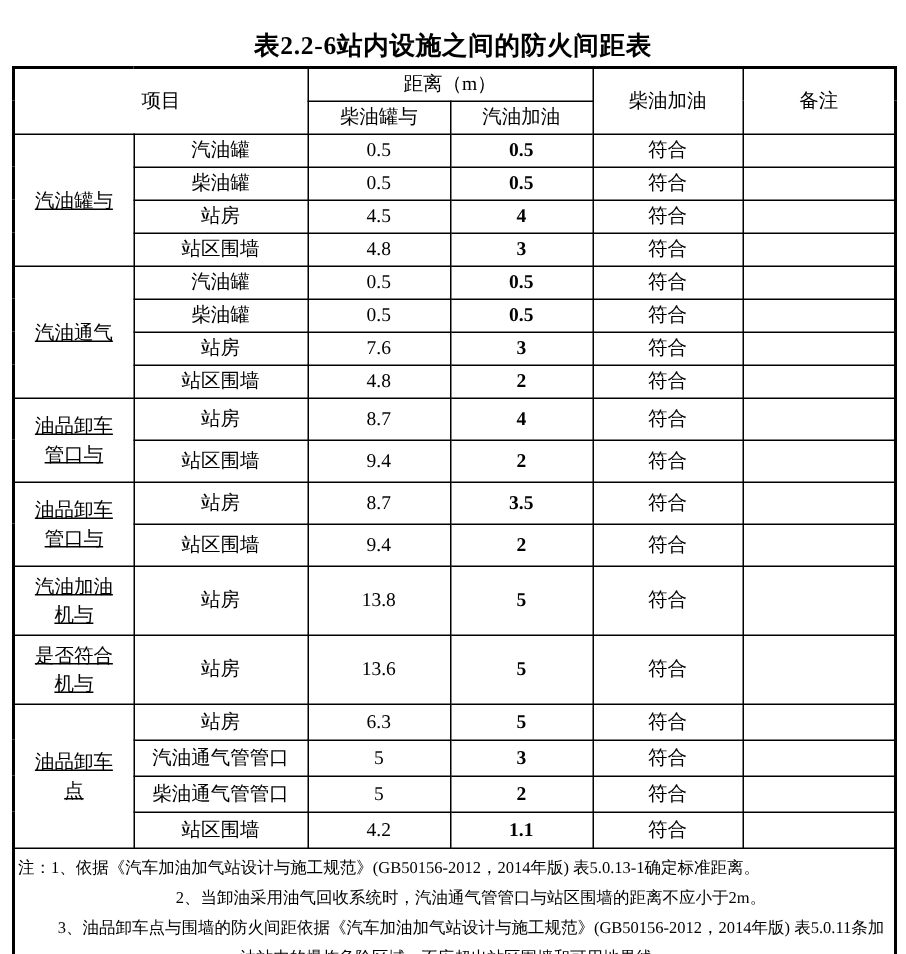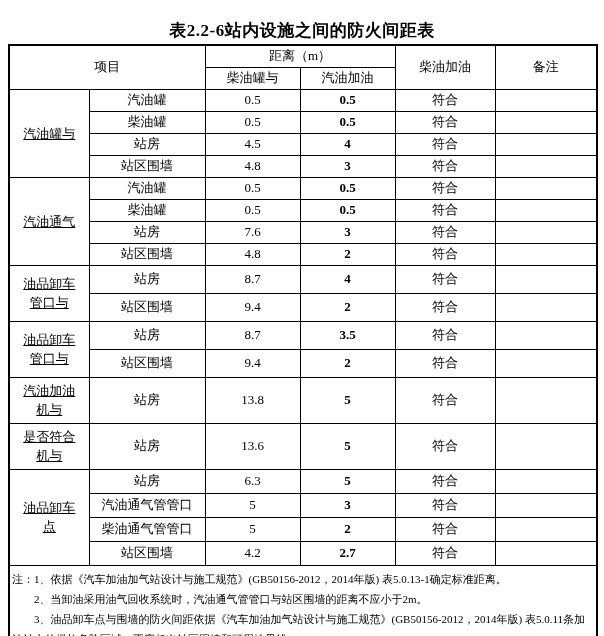--- a/index.html
+++ b/index.html
@@ -51,21 +51,21 @@
   td.std { font-weight: bold; }
   td.notes-cell {
     text-align: left;
     padding: 3px 2px 4px 2px;
   }
   p.note {
     margin: 0;
     font-size: 11px;
     line-height: 20px;
   }
-  p.note.indent { text-indent: 2em; }
+  p.note.indent { text-indent: 2em; text-align: center; }
 </style>
 </head>
 <body>
 
 <div class="page">
   <div class="doc-title">表2.2-6站内设施之间的防火间距表</div>
 
   <table class="fire-table">
     <colgroup>
       <col style="width:80px">
@@ -222,21 +222,21 @@
       <tr class="rh24">
         <td>柴油通气管管口</td>
         <td>5</td>
         <td class="std">2</td>
         <td>符合</td>
         <td></td>
       </tr>
       <tr class="rh24">
         <td>站区围墙</td>
         <td>4.2</td>
-        <td class="std">2.7</td>
+        <td class="std">1.1</td>
         <td>符合</td>
         <td></td>
       </tr>
 
       <tr>
         <td class="notes-cell" colspan="6">
           <p class="note"><span>注：</span><span>1、依据《汽车加油加气站设计与施工规范》(GB50156-2012，2014年版) 表5.0.13-1确定标准距离。</span></p>
           <p class="note indent">2、当卸油采用油气回收系统时，汽油通气管管口与站区围墙的距离不应小于2m。</p>
           <p class="note indent">3、油品卸车点与围墙的防火间距依据《汽车加油加气站设计与施工规范》(GB50156-2012，2014年版) 表5.0.11条加油站内的爆炸危险区域，不应超出站区围墙和可用地界线。</p>
         </td>

